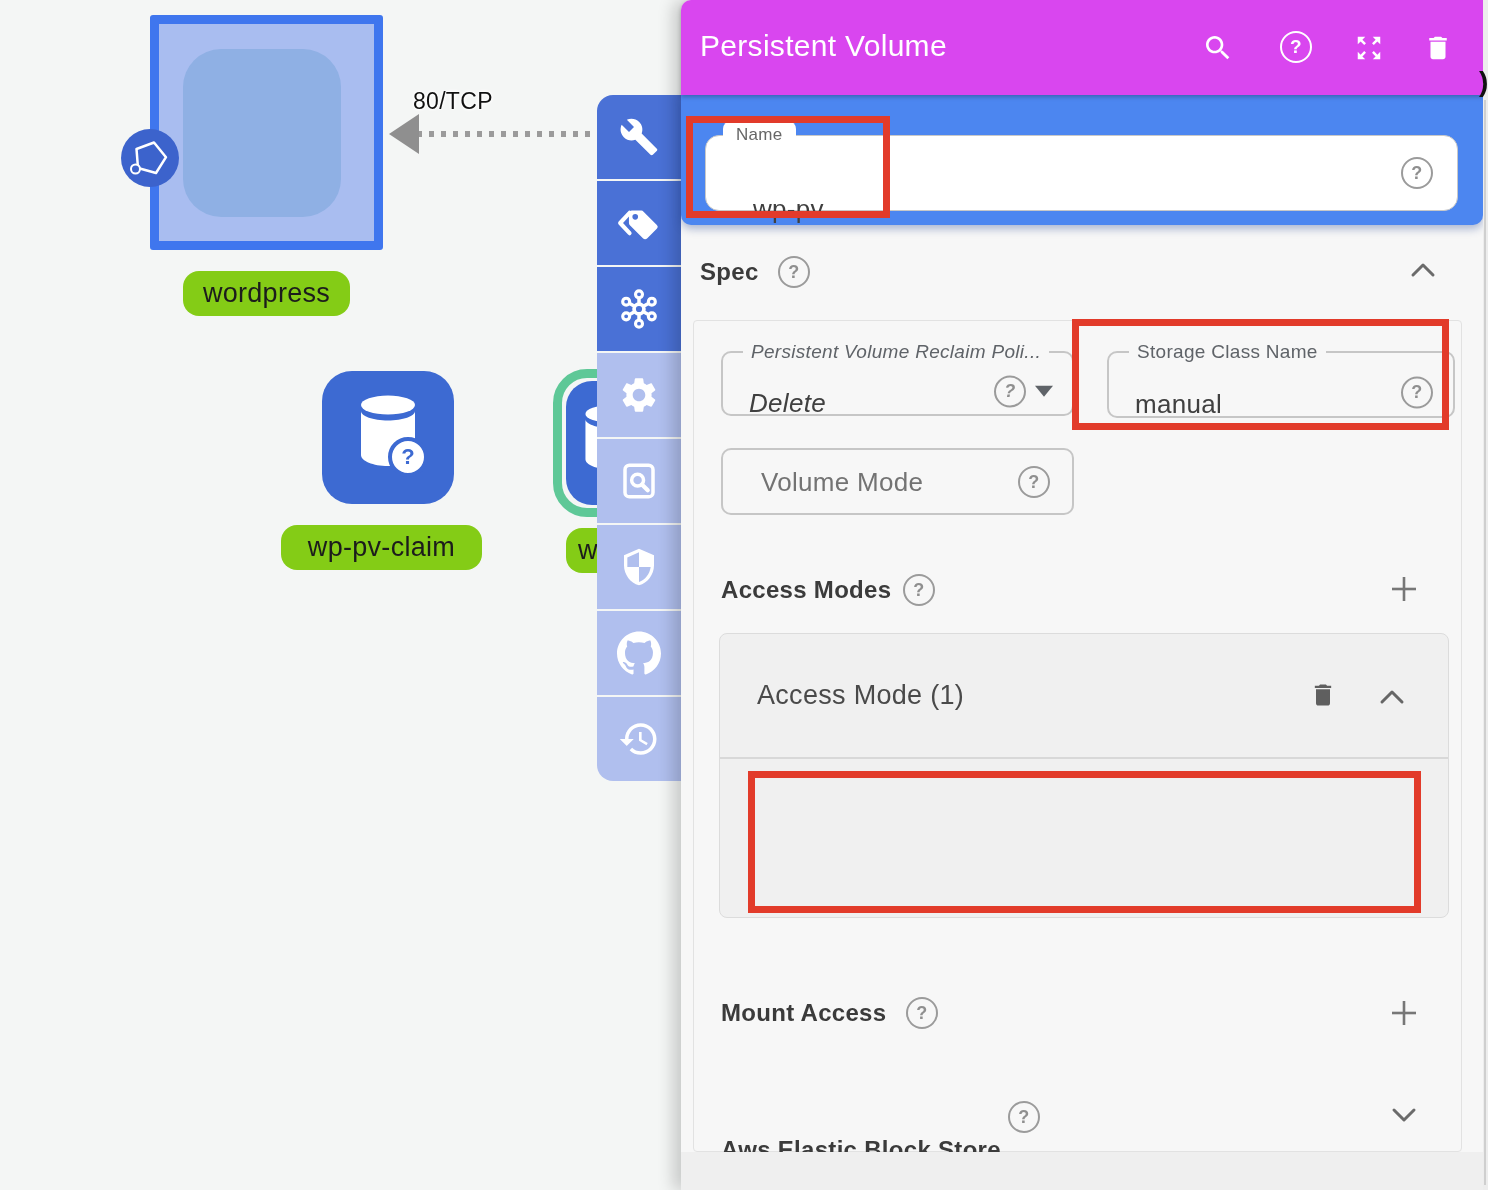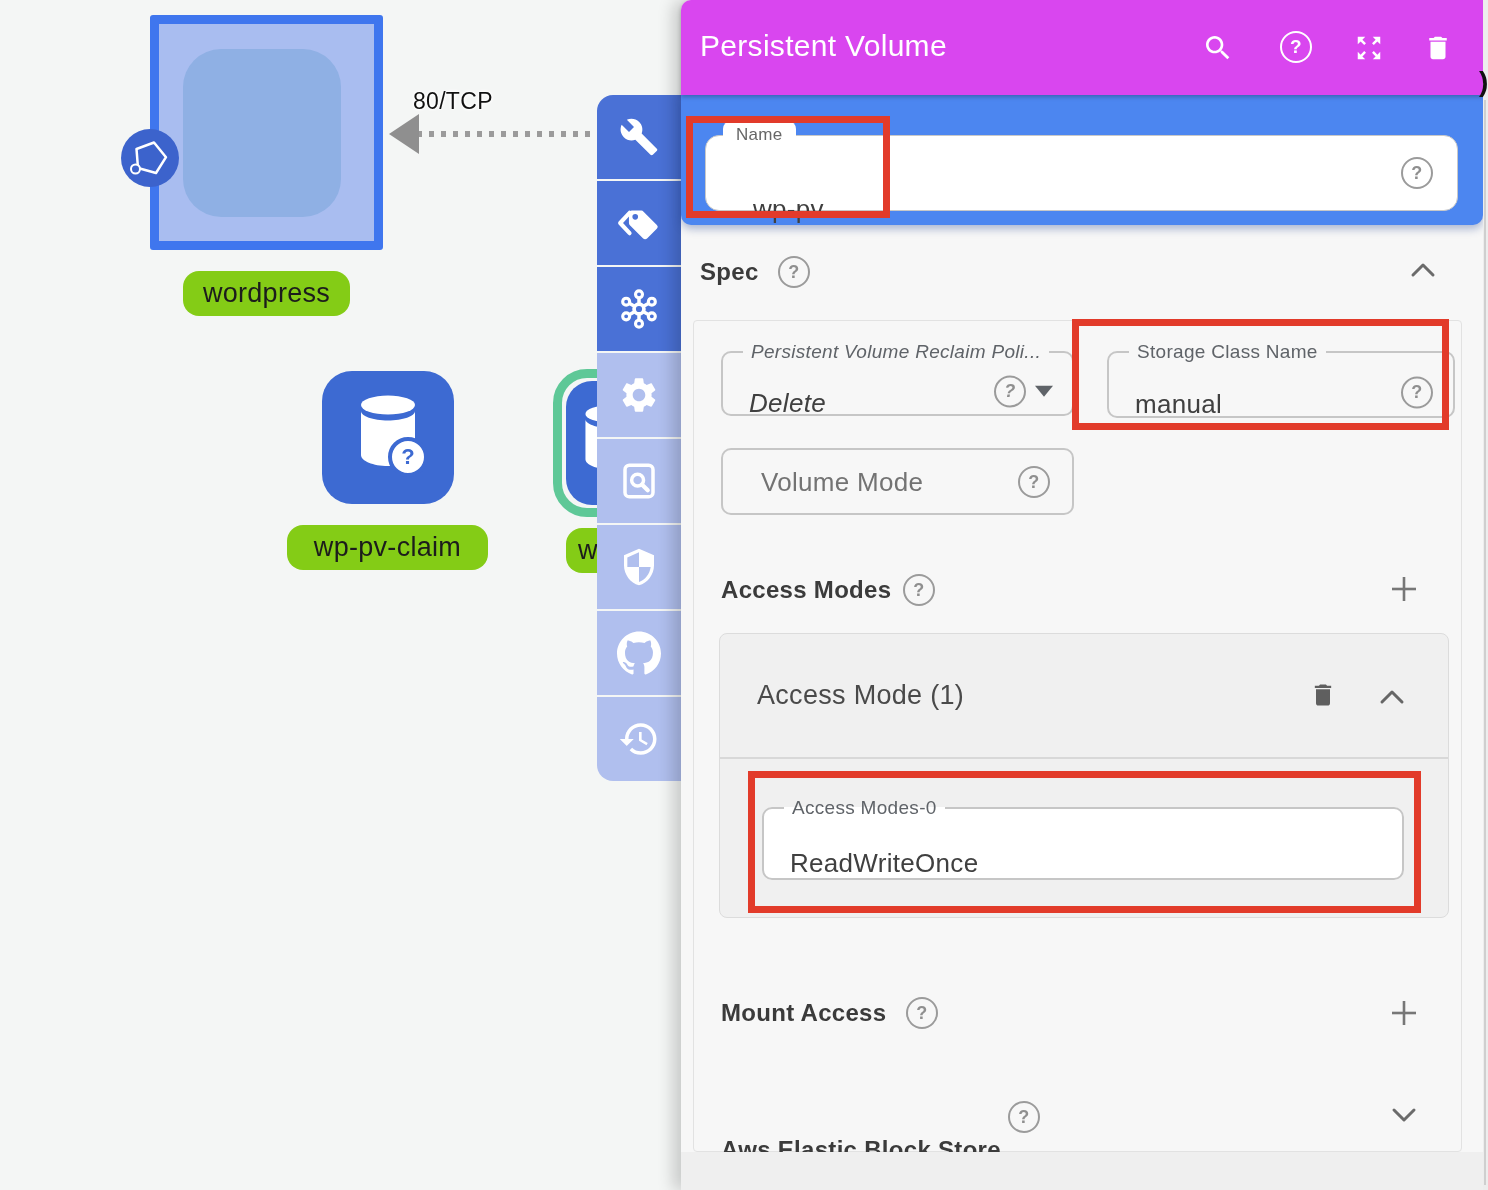--- a/index.html
+++ b/index.html
@@ -10,21 +10,21 @@
   
   .node-wordpress { position:absolute; left:150px; top:15px; width:233px; height:235px;
     background:#a9bdf0; border:9px solid #3f76ee; border-radius:3px; }
   .node-wordpress .inner { position:absolute; left:24px; top:25px; width:158px; height:168px;
     background:#8fb0e4; border-radius:38px; }
   .pod-badge { position:absolute; left:121px; top:129px; width:58px; height:58px;
     border-radius:50%; background:#3c63cc; z-index:2; }
   .node-label { position:absolute; background:#84cc16; border-radius:16px; color:#1c1c1c;
     font-size:27px; display:flex; align-items:center; justify-content:center; }
   .lbl-wordpress { left:183px; top:271px; width:167px; height:45px; }
-  .lbl-claim     { left:287px; top:525px; width:201px; height:45px; }
+  .lbl-claim     { left:281px; top:525px; width:201px; height:45px; }
   .lbl-hidden    { left:566px; top:528px; width:120px; height:45px; justify-content:flex-start; padding-left:12px; }
 
   .edge-dots { position:absolute; left:417px; top:131px; width:183px; height:6px;
     background:repeating-linear-gradient(to right,#9b9b9b 0 5px, transparent 5px 12px); }
   .edge-head { position:absolute; left:389px; top:114px; width:0; height:0;
     border-top:20px solid transparent; border-bottom:20px solid transparent;
     border-right:30px solid #8f8f8f; }
   .edge-label { position:absolute; left:413px; top:88px; font-size:23px; color:#111;
     text-shadow:0 0 3px #fff,0 0 3px #fff,0 0 4px #fff,0 0 5px #fff; }
 
@@ -299,24 +299,20 @@
             <path d="M6 19c0 1.1.9 2 2 2h8c1.1 0 2-.9 2-2V7H6v12zM19 4h-3.5l-1-1h-5l-1 1H5v2h14V4z"></path>
           </svg>
         </div>
         <div class="ghost-icon" style="left:658px; top:53px;">
           <svg width="28" height="20" viewBox="0 0 28 20">
               <polyline points="4,15 14,5 24,15" fill="none" stroke="#666" stroke-width="3" stroke-linecap="round" stroke-linejoin="round"></polyline>
             </svg>
         </div>
         <div class="am-divider"></div>
 
-        <fieldset class="ffield white" style="left:42px; top:163px; width:642px; height:83px;">
-          <legend>Access Modes-0</legend>
-          <div class="fvalue">ReadWriteOnce</div>
-        </fieldset>
       </div>
 
       <div class="section-heading" style="left:27px; top:678px;">Mount Access</div>
       <div class="qcircle" style="position:absolute; left:212px; top:676px;">?</div>
       <div class="ghost-icon" style="left:694px; top:676px;">
         <svg width="32" height="32" viewBox="0 0 32 32">
             <line x1="16" y1="4" x2="16" y2="28" stroke="#777" stroke-width="2.6"></line>
             <line x1="4" y1="16" x2="28" y2="16" stroke="#777" stroke-width="2.6"></line>
           </svg>
       </div>

